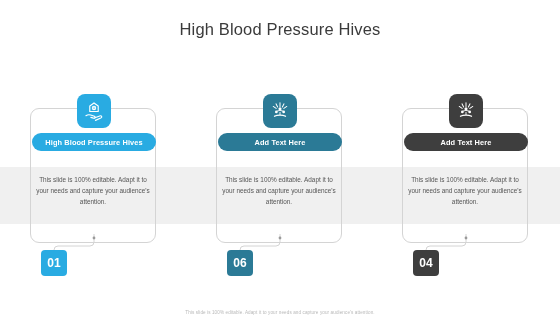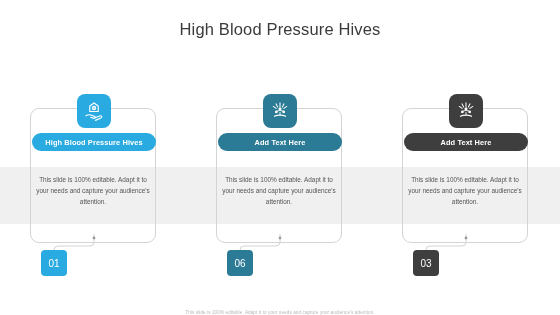--- a/index.html
+++ b/index.html
@@ -132,22 +132,22 @@
     position: absolute;
     left: 21px;
     top: 156px;
     width: 26px;
     height: 26px;
     border-radius: 4px;
     display: flex;
     align-items: center;
     justify-content: center;
     color: #ffffff;
-    font-size: 10px;
-    font-weight: normal;
+    font-size: 12px;
+    font-weight: bold;
     z-index: 3;
   }
   
   .footer-note {
     position: absolute;
     left: 0;
     top: 298px;
     width: 560px;
     text-align: center;
     font-size: 4.6px;
@@ -256,20 +256,20 @@
             <path d="M5.4 17.2 Q12 14.4 18.6 17.2 L18.6 18.6 Q12 16 5.4 18.6 Z" fill="#ffffff"></path>
             <path d="M12 13 L12 16.4" stroke="#ffffff" stroke-width="1"></path>
           </svg>
         </span>
       </div>
 
       <div class="pill" style="background:#3E3E3E;">Add Text Here</div>
 
       <div class="body-text">This slide is 100% editable. Adapt it to your needs and capture your audience's attention.</div>
 
-      <div class="badge" style="background:#3E3E3E;">03</div>
+      <div class="badge" style="background:#3E3E3E;">04</div>
     </div>
 
   </div>
 
   <div class="footer-note">This slide is 100% editable. Adapt it to your needs and capture your audience's attention.</div>
 
 </div>
 
 </body></html>

